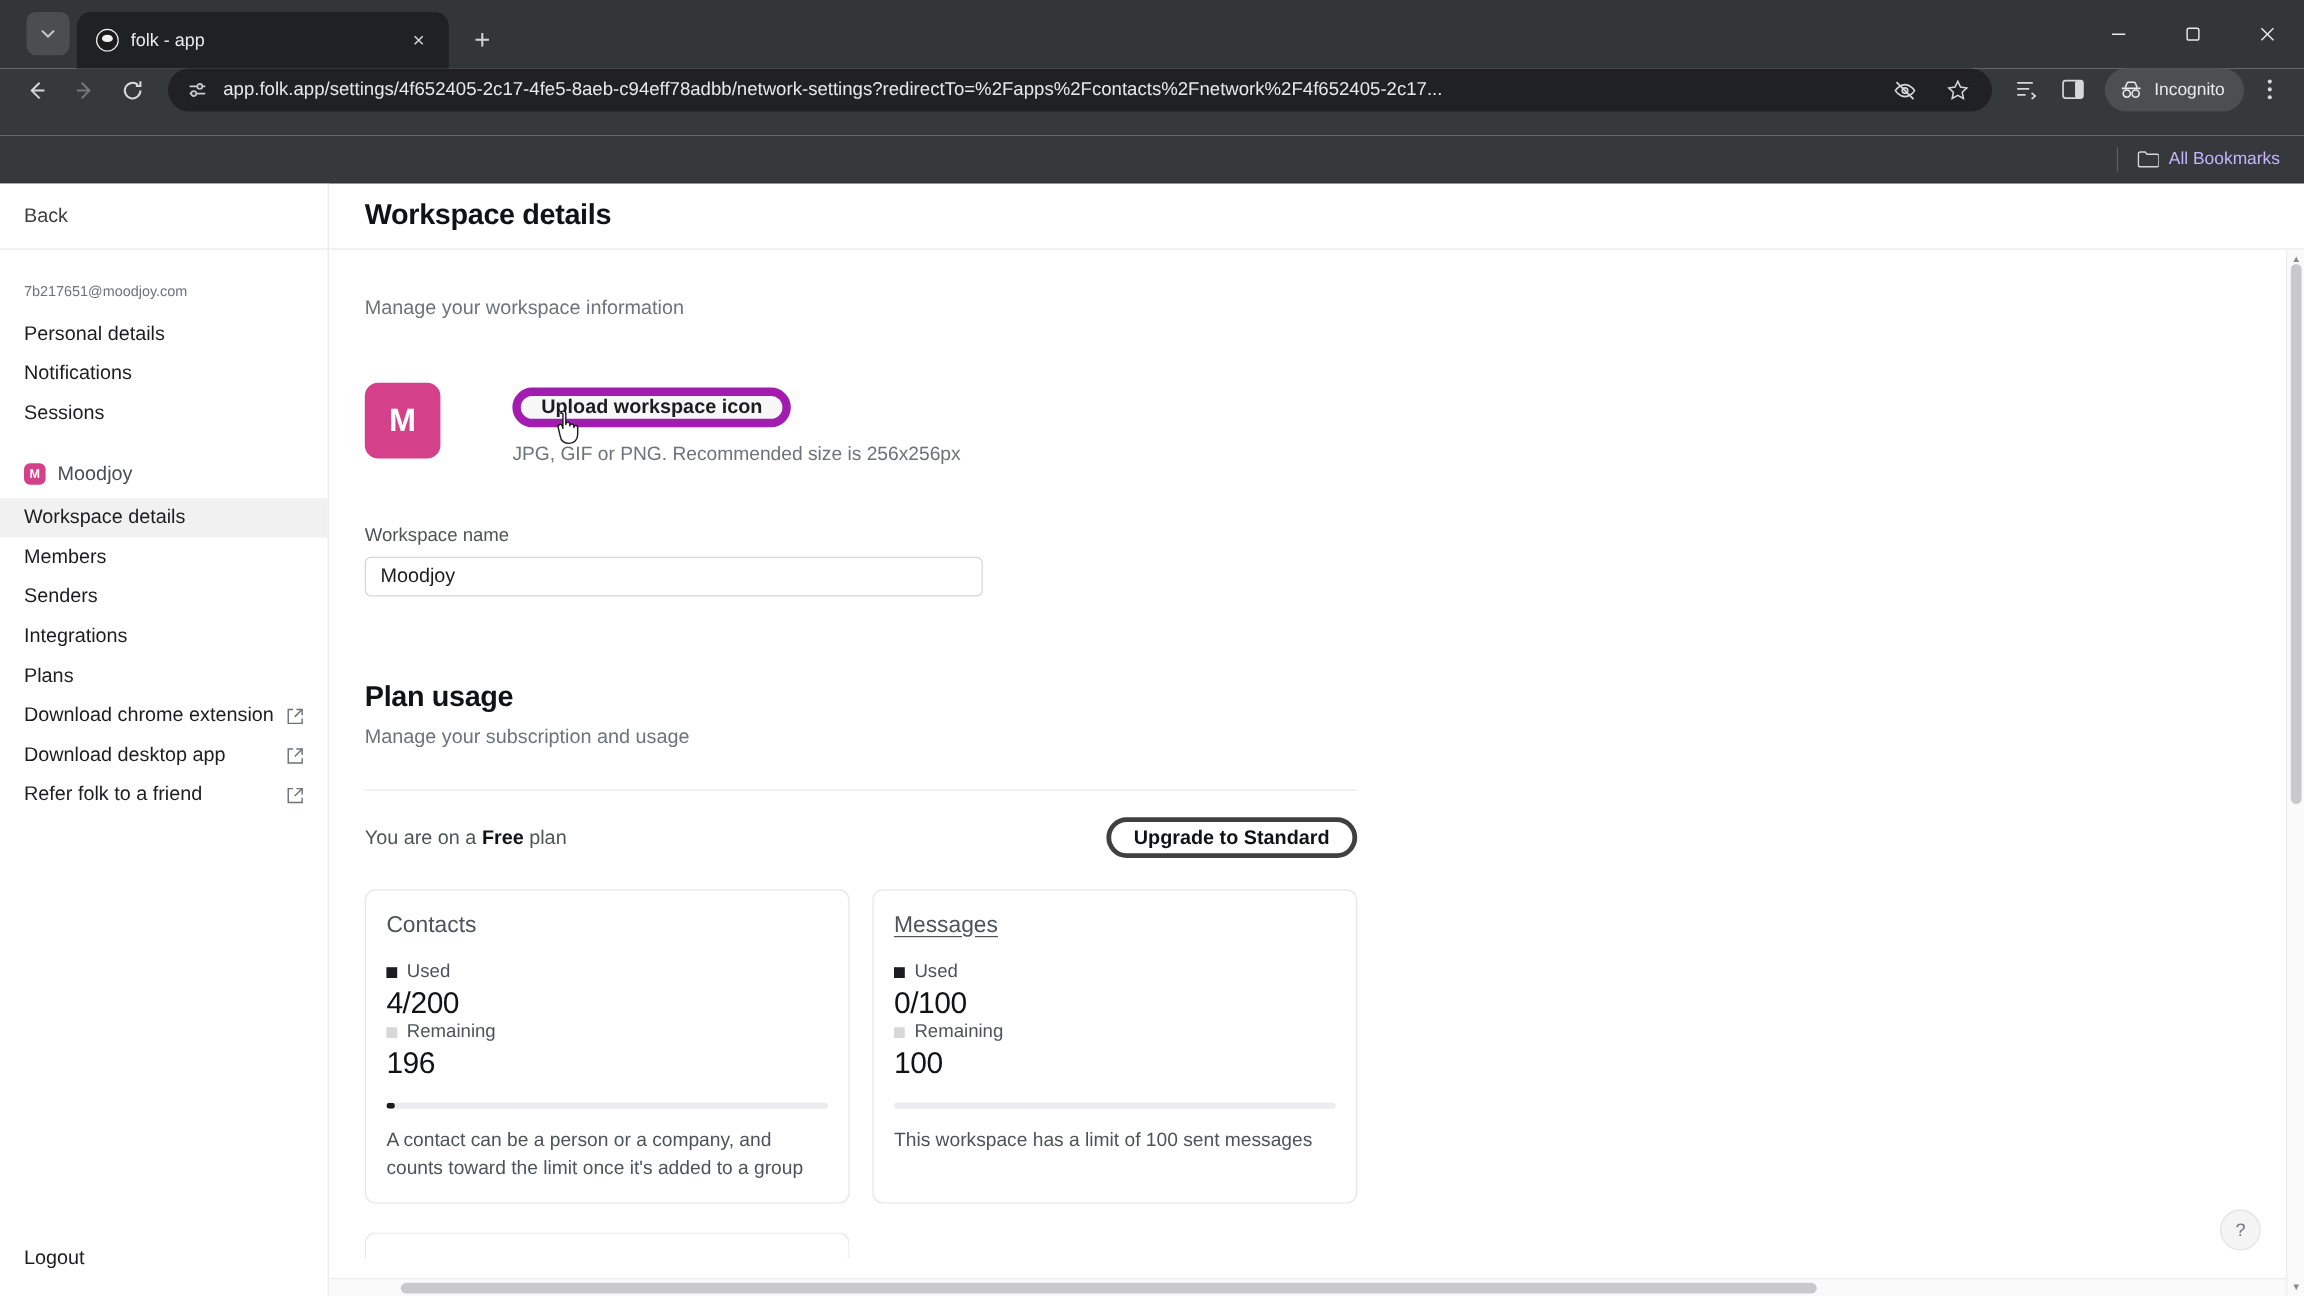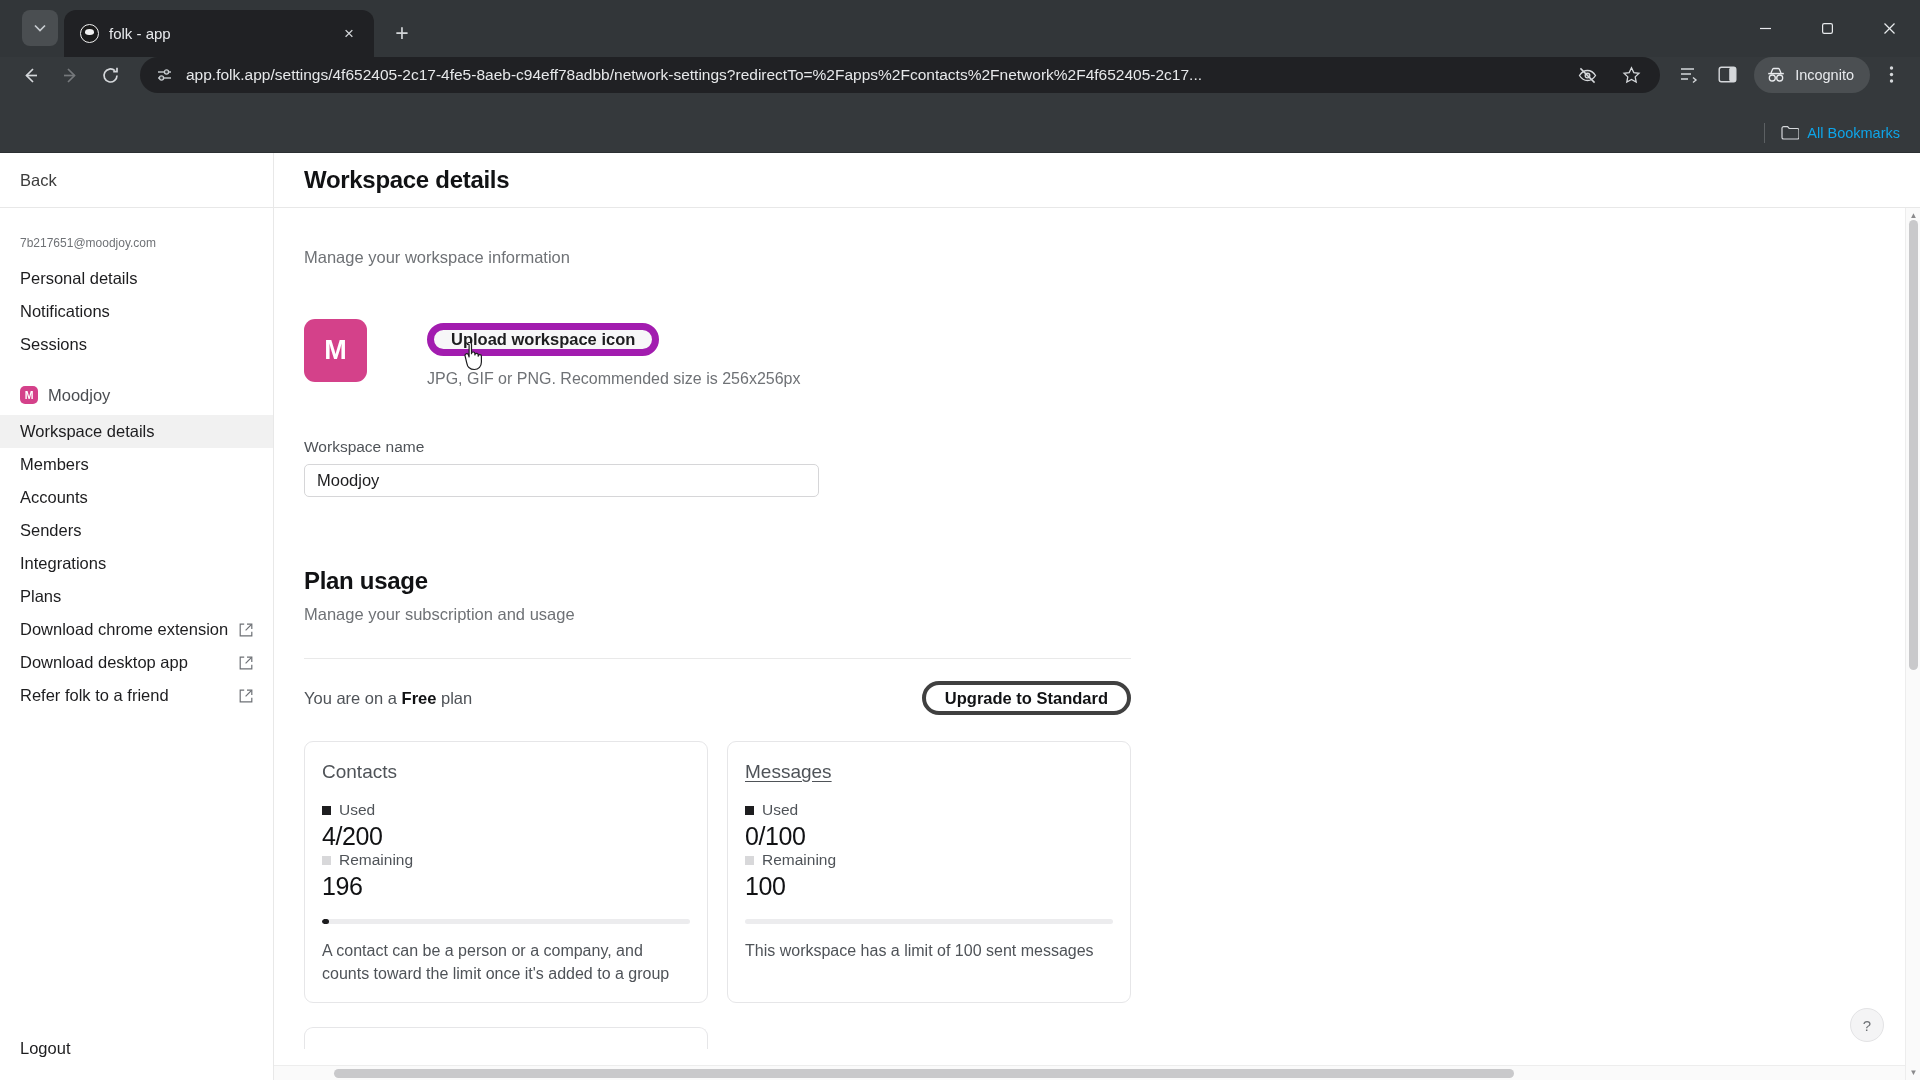--- a/index.html
+++ b/index.html
@@ -90,21 +90,21 @@
     margin-left: 6px;
   }
   .incognito-pill span { color: #e8eaed; font-size: 14.5px; }
 
   .bookmarkbar {
     height: 40px; background: #35393c; display: flex; align-items: center;
     justify-content: flex-end; padding: 0 14px; gap: 10px; flex: 0 0 40px;
     border-bottom: 1px solid #2b2f32;
   }
   .bm-sep { width: 1px; height: 20px; background: #5c6063; }
-  .bm-item { display: flex; align-items: flex-start; gap: 8px; color: #0ea5e9; font-size: 14.5px; padding: 0 6px; }
+  .bm-item { display: flex; align-items: flex-start; gap: 8px; color: #c4b5fd; font-size: 14.5px; padding: 0 6px; }
 
   
   .page { flex: 1; display: flex; background: #ffffff; position: relative; overflow: hidden; }
 
   
   .sidebar {
     width: 274px; flex: 0 0 274px; border-right: 1px solid #e8e8e8;
     display: flex; flex-direction: column; background: #fff;
   }
   .sb-top {
@@ -403,23 +403,20 @@
         </div>
 
         <div class="sb-list">
           <div class="sb-item active">
             <span>Workspace details</span>
           </div>
           <div class="sb-item">
             <span>Members</span>
           </div>
           <div class="sb-item">
-            <span>Accounts</span>
-          </div>
-          <div class="sb-item">
             <span>Senders</span>
           </div>
           <div class="sb-item">
             <span>Integrations</span>
           </div>
           <div class="sb-item">
             <span>Plans</span>
           </div>
           <div class="sb-item">
             <span>Download chrome extension</span>

